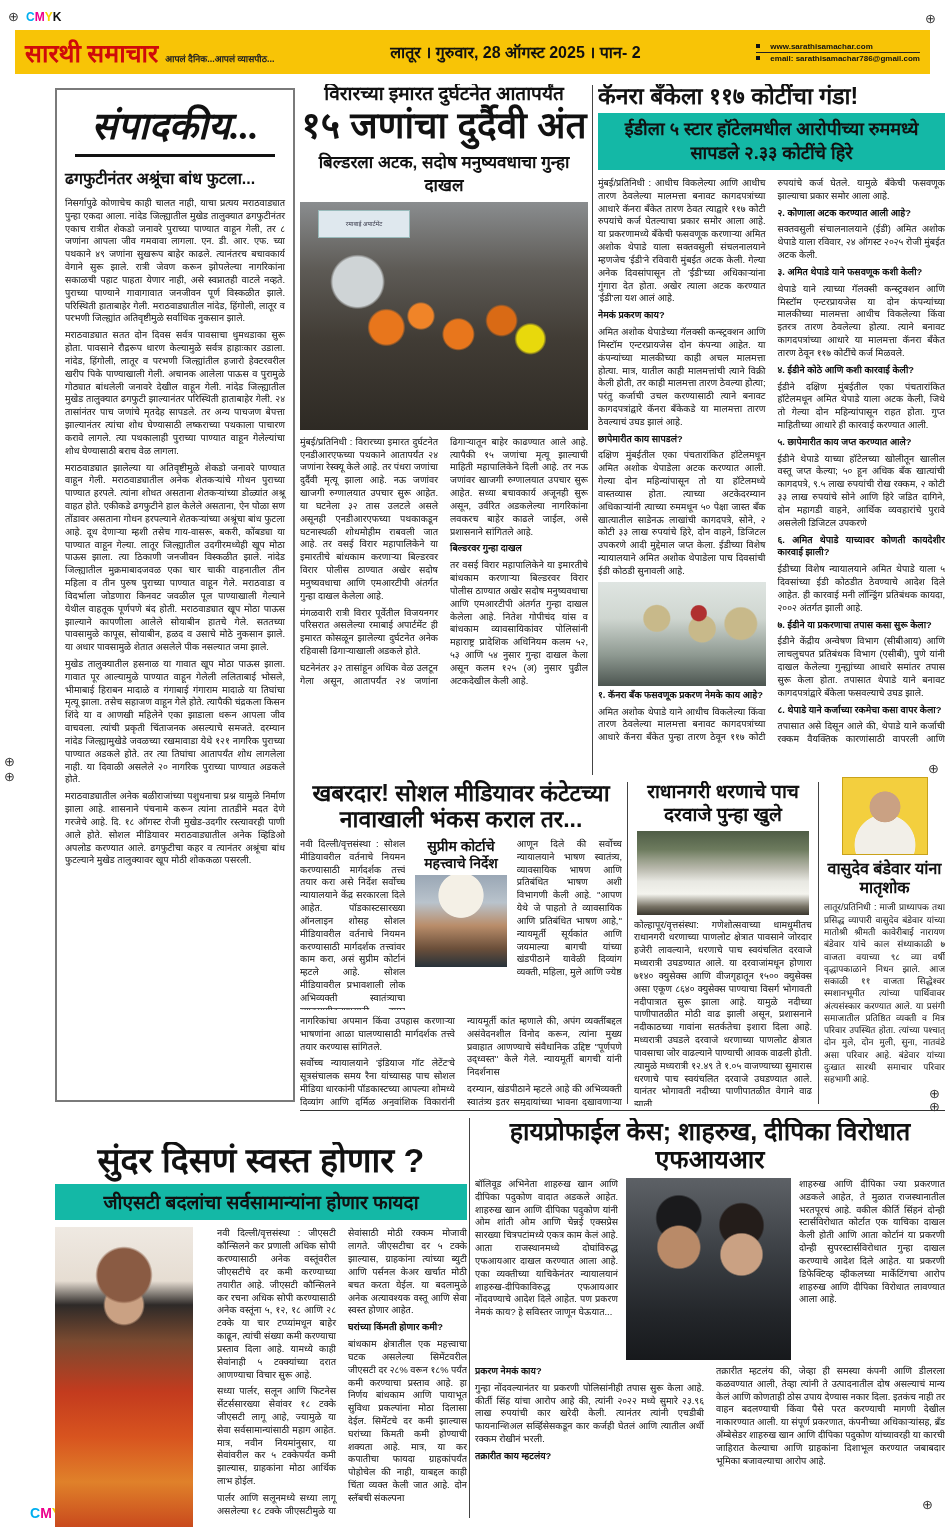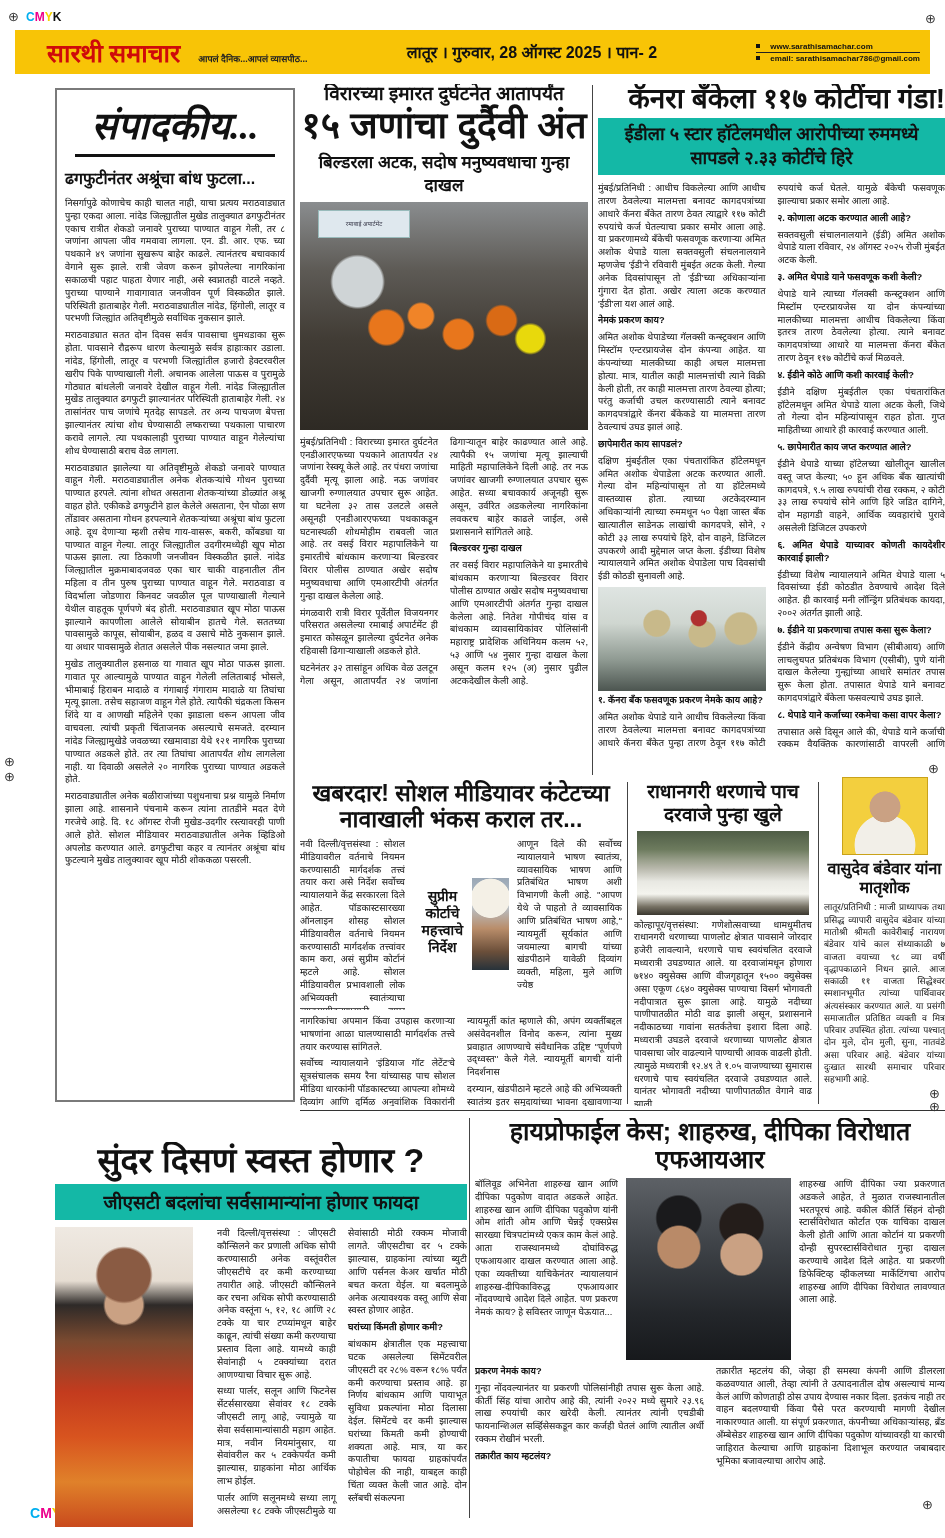--- a/index.html
+++ b/index.html
@@ -8,21 +8,21 @@
     font-family:"Liberation Sans","DejaVu Sans",sans-serif;color:#111;
     overflow:hidden;
   }
   .abs{position:absolute;}
   .reg{color:#333;font-size:13px;line-height:1;}
   .cmyk{font-weight:bold;font-size:12px;letter-spacing:0px;}
   .cmyk span{display:inline-block;}
   
   .masthead{left:15px;top:30px;width:915px;height:44px;background:#f8c406;
     display:flex;align-items:center;justify-content:space-between;padding:0 10px;box-sizing:border-box;}
-  .mast-left{display:flex;align-items:baseline;gap:18px;margin-left:22px;}
+  .mast-left{display:flex;align-items:baseline;gap:7px;}
   .paper-name{color:#cf0a0a;font-size:25px;font-weight:bold;font-family:"Liberation Serif","DejaVu Serif",serif;}
   .tagline{font-size:9px;font-weight:bold;color:#222;}
   .dateline{font-size:16px;font-weight:bold;color:#111;}
   .contact{font-size:8px;color:#111;font-weight:bold;text-align:left;}
   .contact div{display:flex;align-items:center;gap:10px;}
   .contact .sq{width:4px;height:4px;background:#111;display:inline-block;}
   .contact .l1{border-bottom:1px solid #222;padding-bottom:1px;margin-bottom:1px;}
   
   .edit-box{left:55px;top:88px;width:240px;height:1014px;border:2px solid #7a7a7a;
     box-sizing:border-box;padding:6px 8px;overflow:hidden;background:#fff;}
@@ -44,37 +44,37 @@
     radial-gradient(circle at 55% 58%, #e8761c 0 7%, transparent 8%),
     radial-gradient(circle at 70% 52%, #d96a15 0 6%, transparent 7%),
     radial-gradient(circle at 80% 60%, #e8d90c 0 5%, transparent 6%),
     radial-gradient(circle at 20% 35%, #cfd4d6 0 9%, transparent 10%),
     linear-gradient(180deg,#8a8d8f 0%,#5d5a55 30%,#413c35 60%,#2e2a24 100%);}
   .rescue .sign{position:absolute;left:18px;top:8px;width:90px;height:26px;background:#dfe8ee;border:1px solid #9bb;
     font-size:6px;color:#334;display:flex;align-items:center;justify-content:center;}
   .cols2{column-count:2;column-gap:12px;}
   
   .right-col{left:598px;top:84px;width:347px;height:692px;overflow:hidden;}
-  .canara-head{font-size:28px;font-weight:bold;text-align:right;line-height:1.05;}
+  .canara-head{font-size:23px;font-weight:bold;text-align:left;line-height:1.05;}
   .gray-box{background:#14b8a6;font-weight:bold;text-align:center;padding:5px 8px;margin:5px 0 7px 0;}
   .canara-sub{font-size:18px;line-height:1.3;}
   .police{width:100%;height:104px;margin:3px 0;background:
     radial-gradient(circle at 35% 35%, #c8b98a 0 10%, transparent 11%),
     radial-gradient(circle at 60% 30%, #b03030 0 6%, transparent 7%),
     radial-gradient(circle at 62% 45%, #c8b98a 0 11%, transparent 12%),
     radial-gradient(circle at 85% 40%, #c8b98a 0 10%, transparent 11%),
     linear-gradient(180deg,#dfe5e2 0%,#cfd6d0 35%,#8f9a92 70%,#4c5550 100%);}
   .vline{width:0;border-left:1px solid #444;}
   .hline{height:0;border-top:1px solid #333;}
   
   .social{left:300px;top:780px;width:322px;height:326px;overflow:hidden;}
   .social-head{font-size:23px;font-weight:bold;text-align:center;line-height:1.15;margin-bottom:5px;}
   .social-row{display:flex;gap:8px;}
   .social-colA,.social-colB{width:106px;}
-  .social-mid{width:96px;display:flex;align-items:center;}
+  .social-mid{width:96px;display:flex;flex-direction:column;align-items:center;}
   .inset-head{font-size:14px;font-weight:bold;text-align:center;line-height:1.2;margin-bottom:4px;}
   .sc-photo{width:92px;height:92px;background:
     radial-gradient(circle at 50% 22%, #f4f0e6 0 26%, transparent 27%),
     linear-gradient(180deg,#9aa7b5 0%,#b9c3cc 30%,#b98d6a 55%,#6b4f3a 80%,#27323a 100%);}
   .social-bottom{margin-top:5px;}
   
   .dam{left:634px;top:781px;width:178px;height:325px;overflow:hidden;}
   .dam-head{font-size:19px;font-weight:bold;text-align:center;line-height:1.2;margin-bottom:4px;}
   .dam-photo{width:172px;height:84px;margin:0 auto 4px auto;background:
     linear-gradient(180deg,#4f5d46 0%,#6d7b5e 22%,#9aa08c 35%,#b9b9ad 45%,#e8e8e2 60%,#f4f4ee 75%,#777264 90%,#3a372f 100%);}

